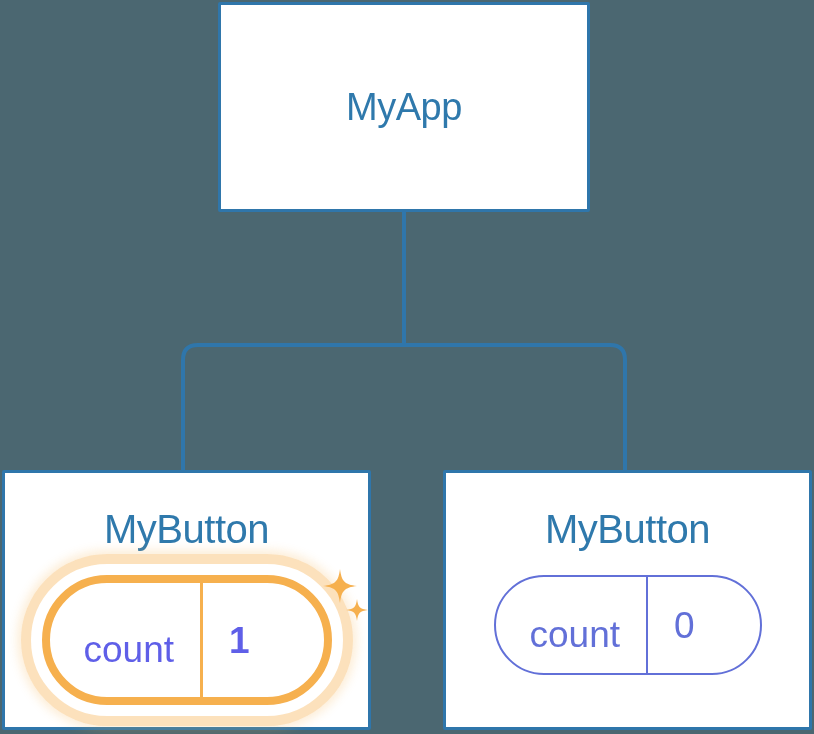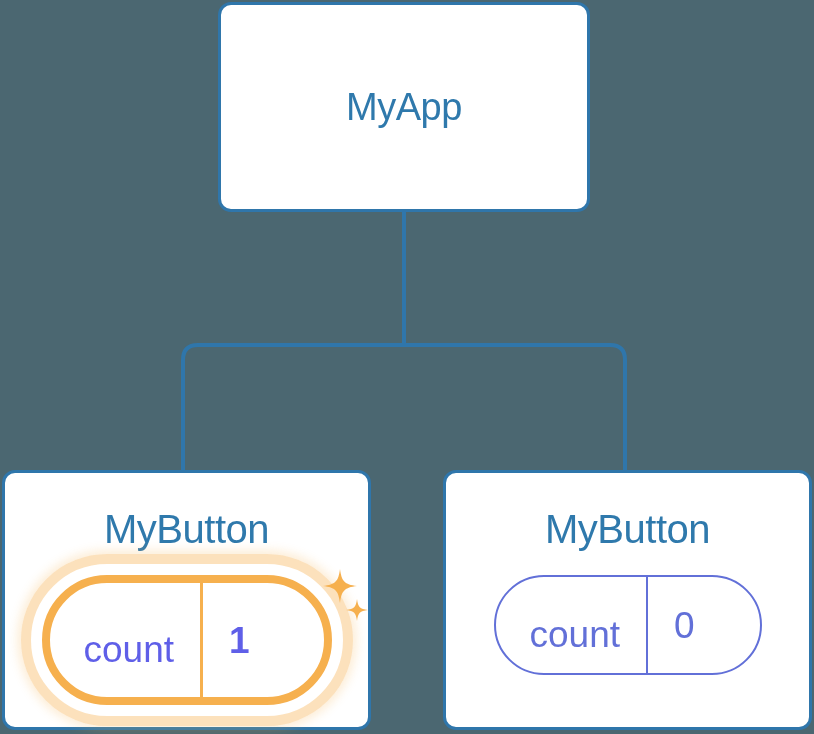--- a/index.html
+++ b/index.html
@@ -29,21 +29,21 @@
     height: 734px;
     pointer-events: none;
   }
 
   
   .node {
     position: absolute;
     box-sizing: border-box;
     background: #ffffff;
     border: 3px solid #2f76ab;
-    border-radius: 13px;
+    border-radius: 2px;
     display: flex;
     flex-direction: column;
     align-items: center;
   }
 
   #node-app {
     left: 218px;
     top: 2px;
     width: 372px;
     height: 210px;

